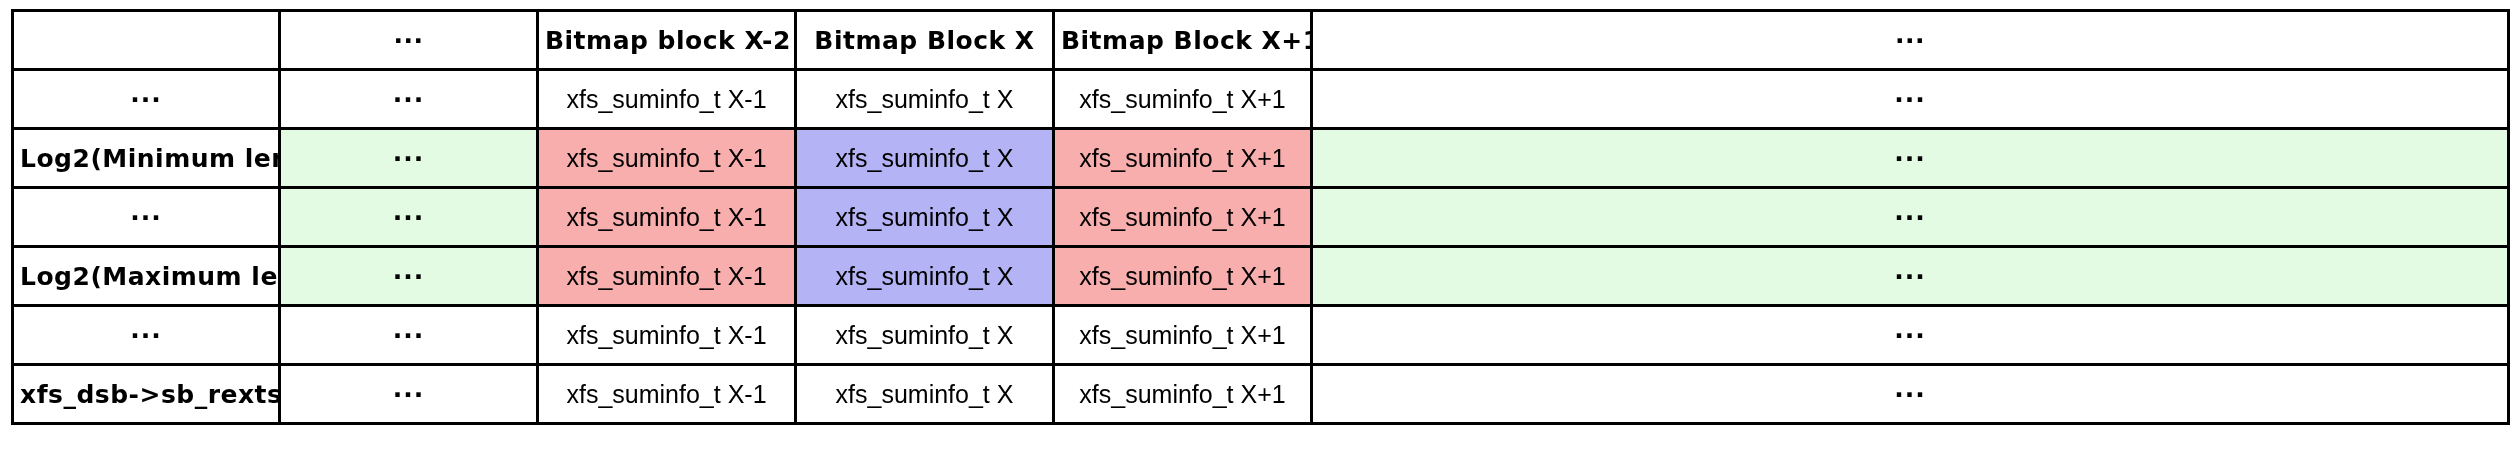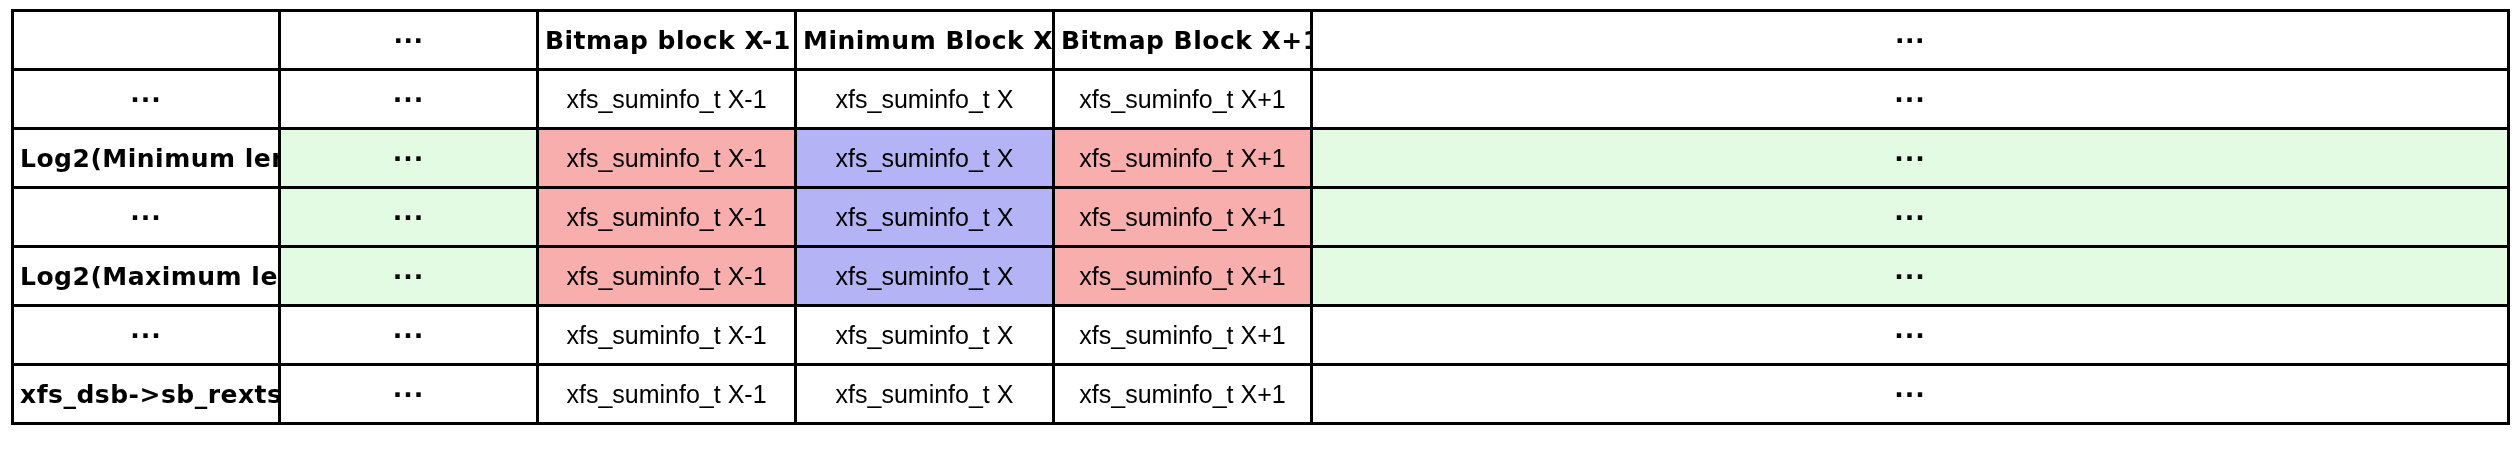--- a/index.html
+++ b/index.html
@@ -92,22 +92,22 @@
         <col class="c1">
         <col class="c2">
         <col class="c3">
         <col class="c4">
         <col class="c5">
     </colgroup>
     <tbody id="tbody">
         <tr>
           <td class="hdr cell-white"></td>
           <td class="hdr cell-white ellipsis">···</td>
-          <td class="hdr cell-white">Bitmap block X-1</td>
-          <td class="hdr cell-white">Minimum Block X</td>
+          <td class="hdr cell-white">Bitmap block X-2</td>
+          <td class="hdr cell-white">Bitmap Block X</td>
           <td class="hdr cell-white">Bitmap Block X+1</td>
           <td class="hdr cell-white ellipsis">···</td>
         </tr>
         <tr>
           <td class="dots-col0 cell-white ellipsis">···</td>
           <td class="cell-white ellipsis">···</td>
           <td class="cell-white mono-ish">xfs_suminfo_t X-1</td>
           <td class="cell-white mono-ish">xfs_suminfo_t X</td>
           <td class="cell-white mono-ish">xfs_suminfo_t X+1</td>
           <td class="cell-white ellipsis">···</td>

